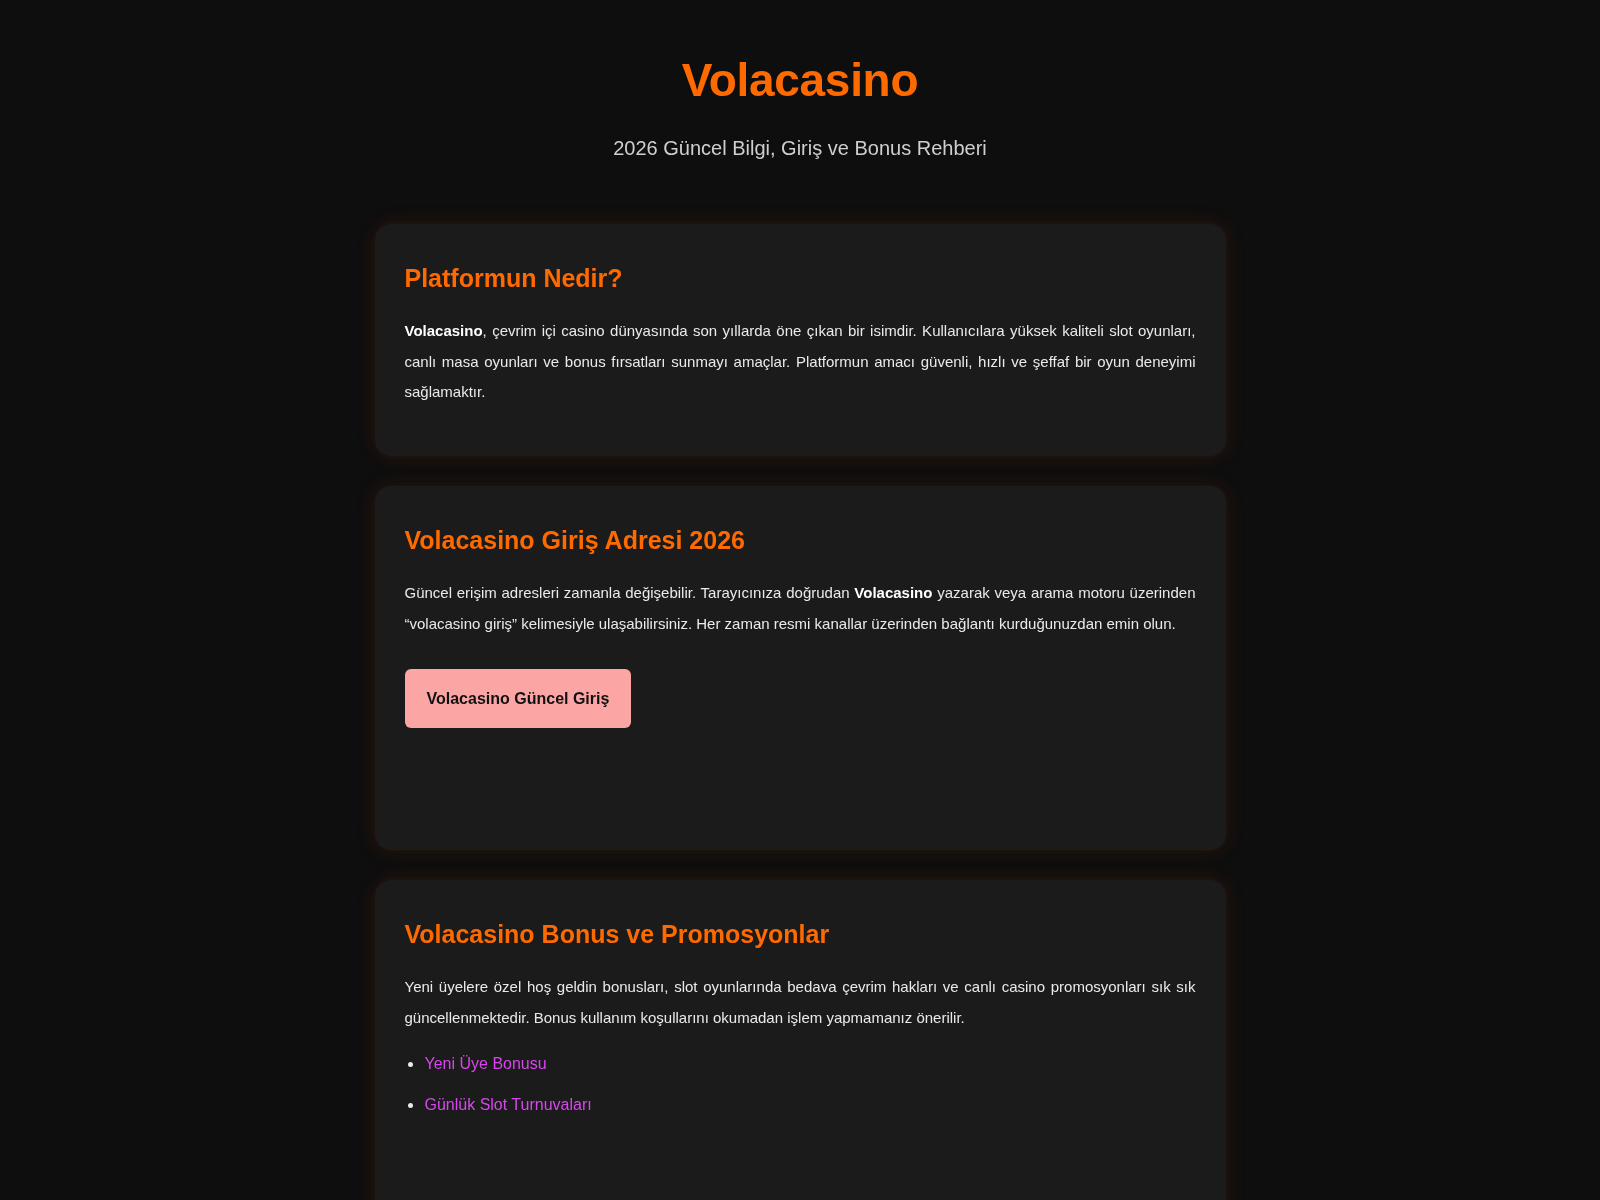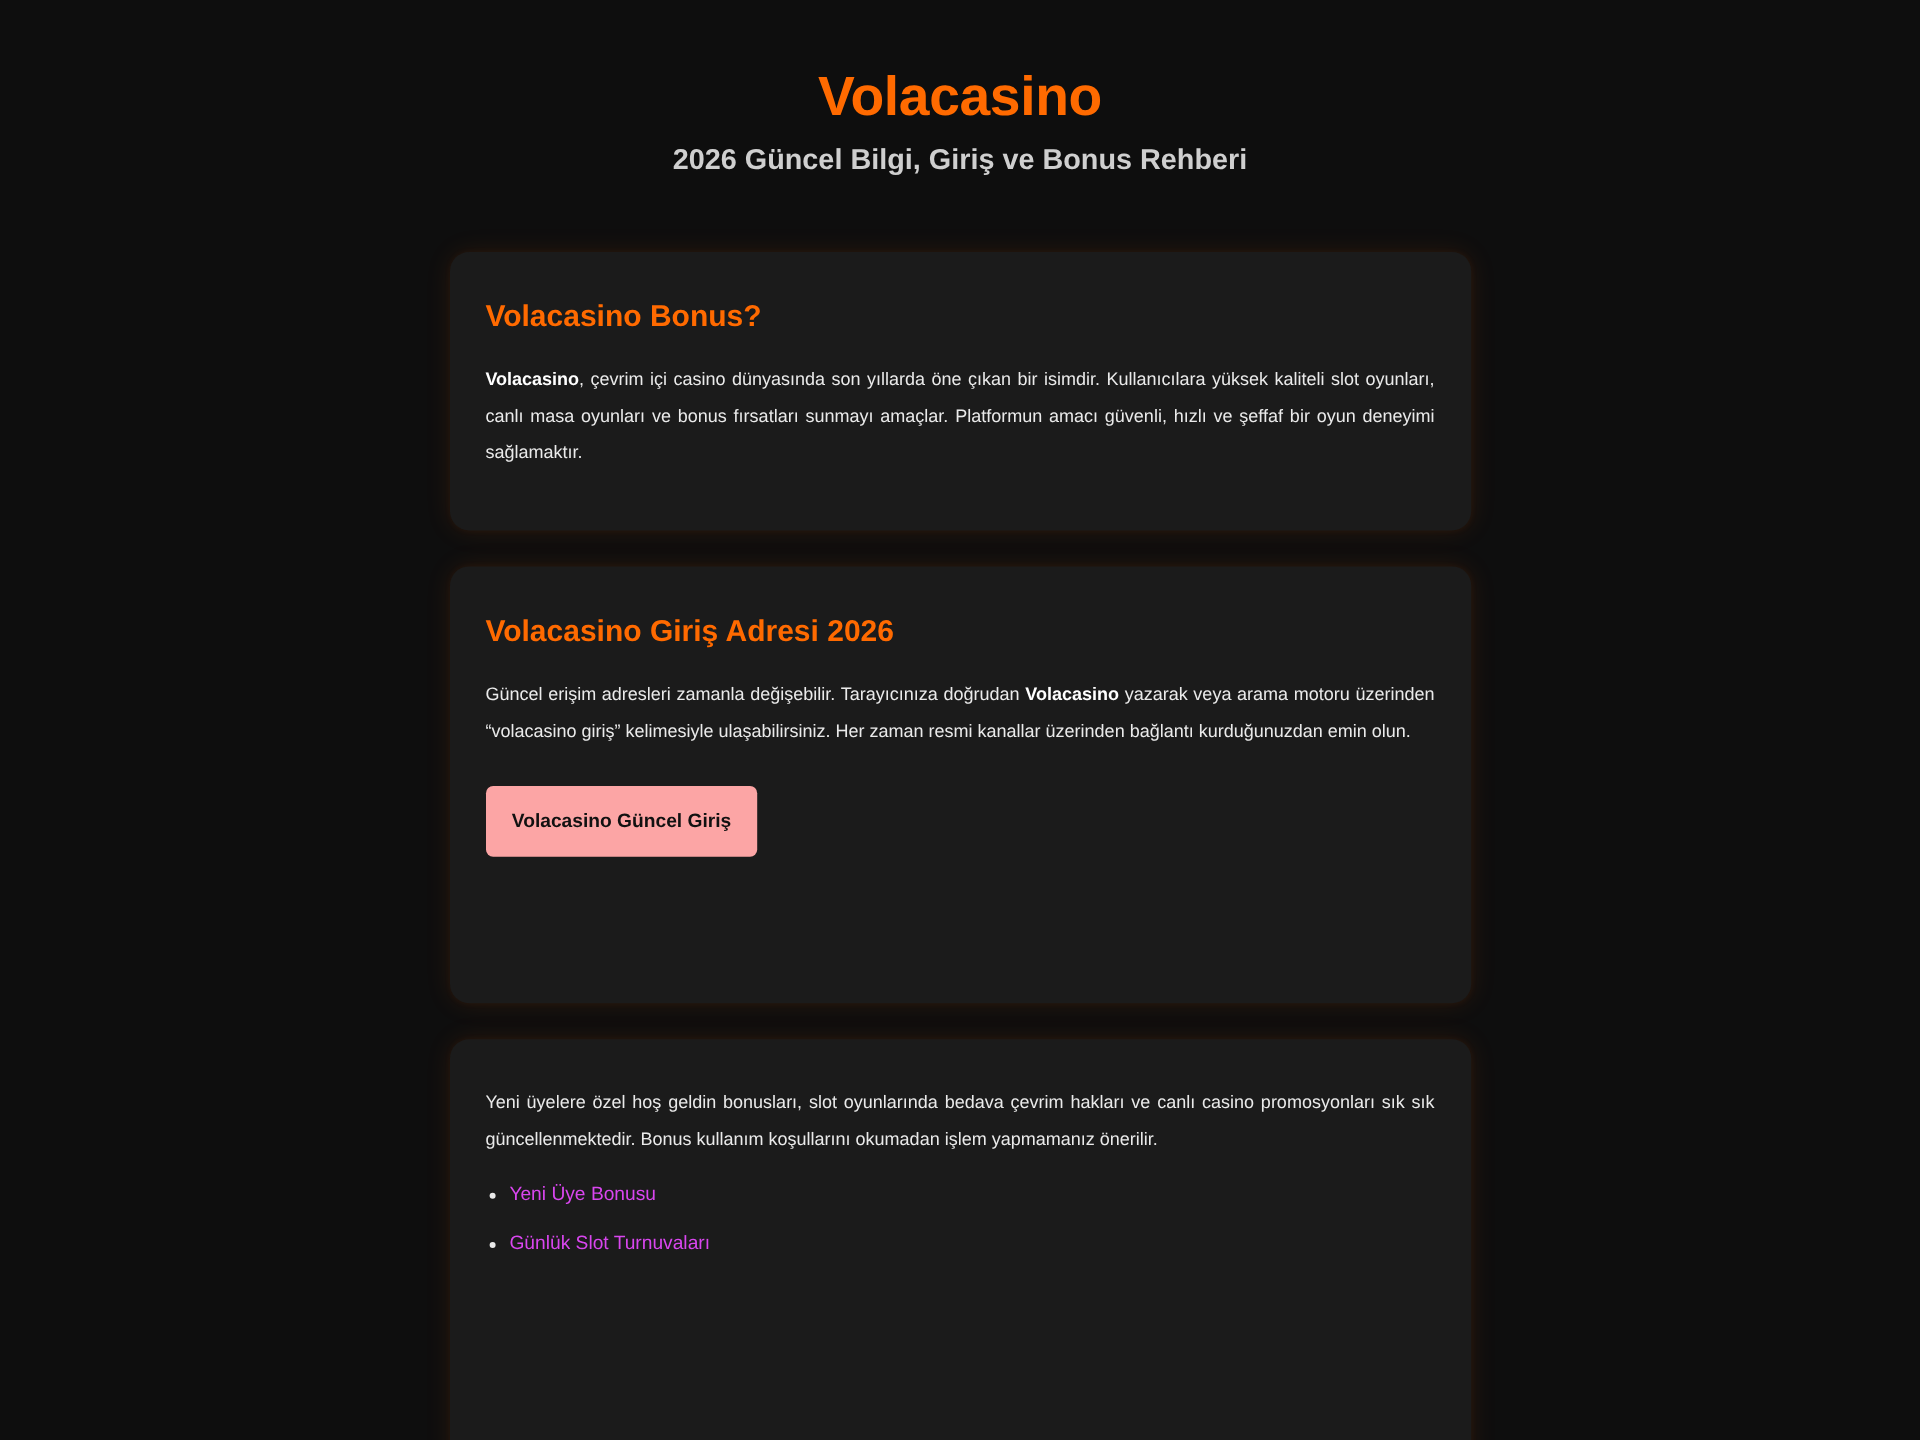--- a/index.html
+++ b/index.html
@@ -16,25 +16,24 @@
       padding-top: 52px;
     }
     .site-title {
       font-size: 46px;
       font-weight: bold;
       color: #ff6a00;
       line-height: 56px;
       letter-spacing: -0.3px;
     }
     .site-subtitle {
-      margin-top: 14px;
-      font-size: 24px;
+      margin-top: 28px;
+      font-size: 20px;
       color: #cfcfcf;
       line-height: 24px;
-      font-weight: bold;
     }
     .container {
       width: 851px;
       margin: 0 auto;
       margin-top: 64px;
       position: relative;
       left: 0;
     }
     .card {
       background: #1b1b1b;
@@ -101,31 +100,32 @@
 <body>
 
 <header class="header">
   <h1 class="site-title">Volacasino</h1>
   <div class="site-subtitle">2026 Güncel Bilgi, Giriş ve Bonus Rehberi</div>
 </header>
 
 <main class="container">
 
   <section class="card card-1">
-    <h2>Volacasino Bonus?</h2>
+    <h2>Platformun Nedir?</h2>
     <p><b>Volacasino</b><span>, çevrim içi casino dünyasında son yıllarda öne çıkan bir isimdir. Kullanıcılara yüksek kaliteli slot oyunları, canlı masa oyunları ve bonus fırsatları sunmayı amaçlar. Platformun amacı güvenli, hızlı ve şeffaf bir oyun deneyimi sağlamaktır.</span></p>
   </section>
 
   <section class="card card-2">
     <h2>Volacasino Giriş Adresi 2026</h2>
     <p><span>Güncel erişim adresleri zamanla değişebilir. Tarayıcınıza doğrudan </span><b>Volacasino</b><span> yazarak veya arama motoru üzerinden “volacasino giriş” kelimesiyle ulaşabilirsiniz. Her zaman resmi kanallar üzerinden bağlantı kurduğunuzdan emin olun.</span></p>
     <a class="cta-button">Volacasino Güncel Giriş</a>
   </section>
 
   <section class="card card-3">
+    <h2>Volacasino Bonus ve Promosyonlar</h2>
     <p>Yeni üyelere özel hoş geldin bonusları, slot oyunlarında bedava çevrim hakları ve canlı casino promosyonları sık sık güncellenmektedir. Bonus kullanım koşullarını okumadan işlem yapmamanız önerilir.</p>
     <ul class="bonus-list">
       <li><span class="bullet"></span><span>Yeni Üye Bonusu</span></li>
       <li><span class="bullet"></span><span>Günlük Slot Turnuvaları</span></li>
     </ul>
   </section>
 
 </main>
 
 </body></html>

